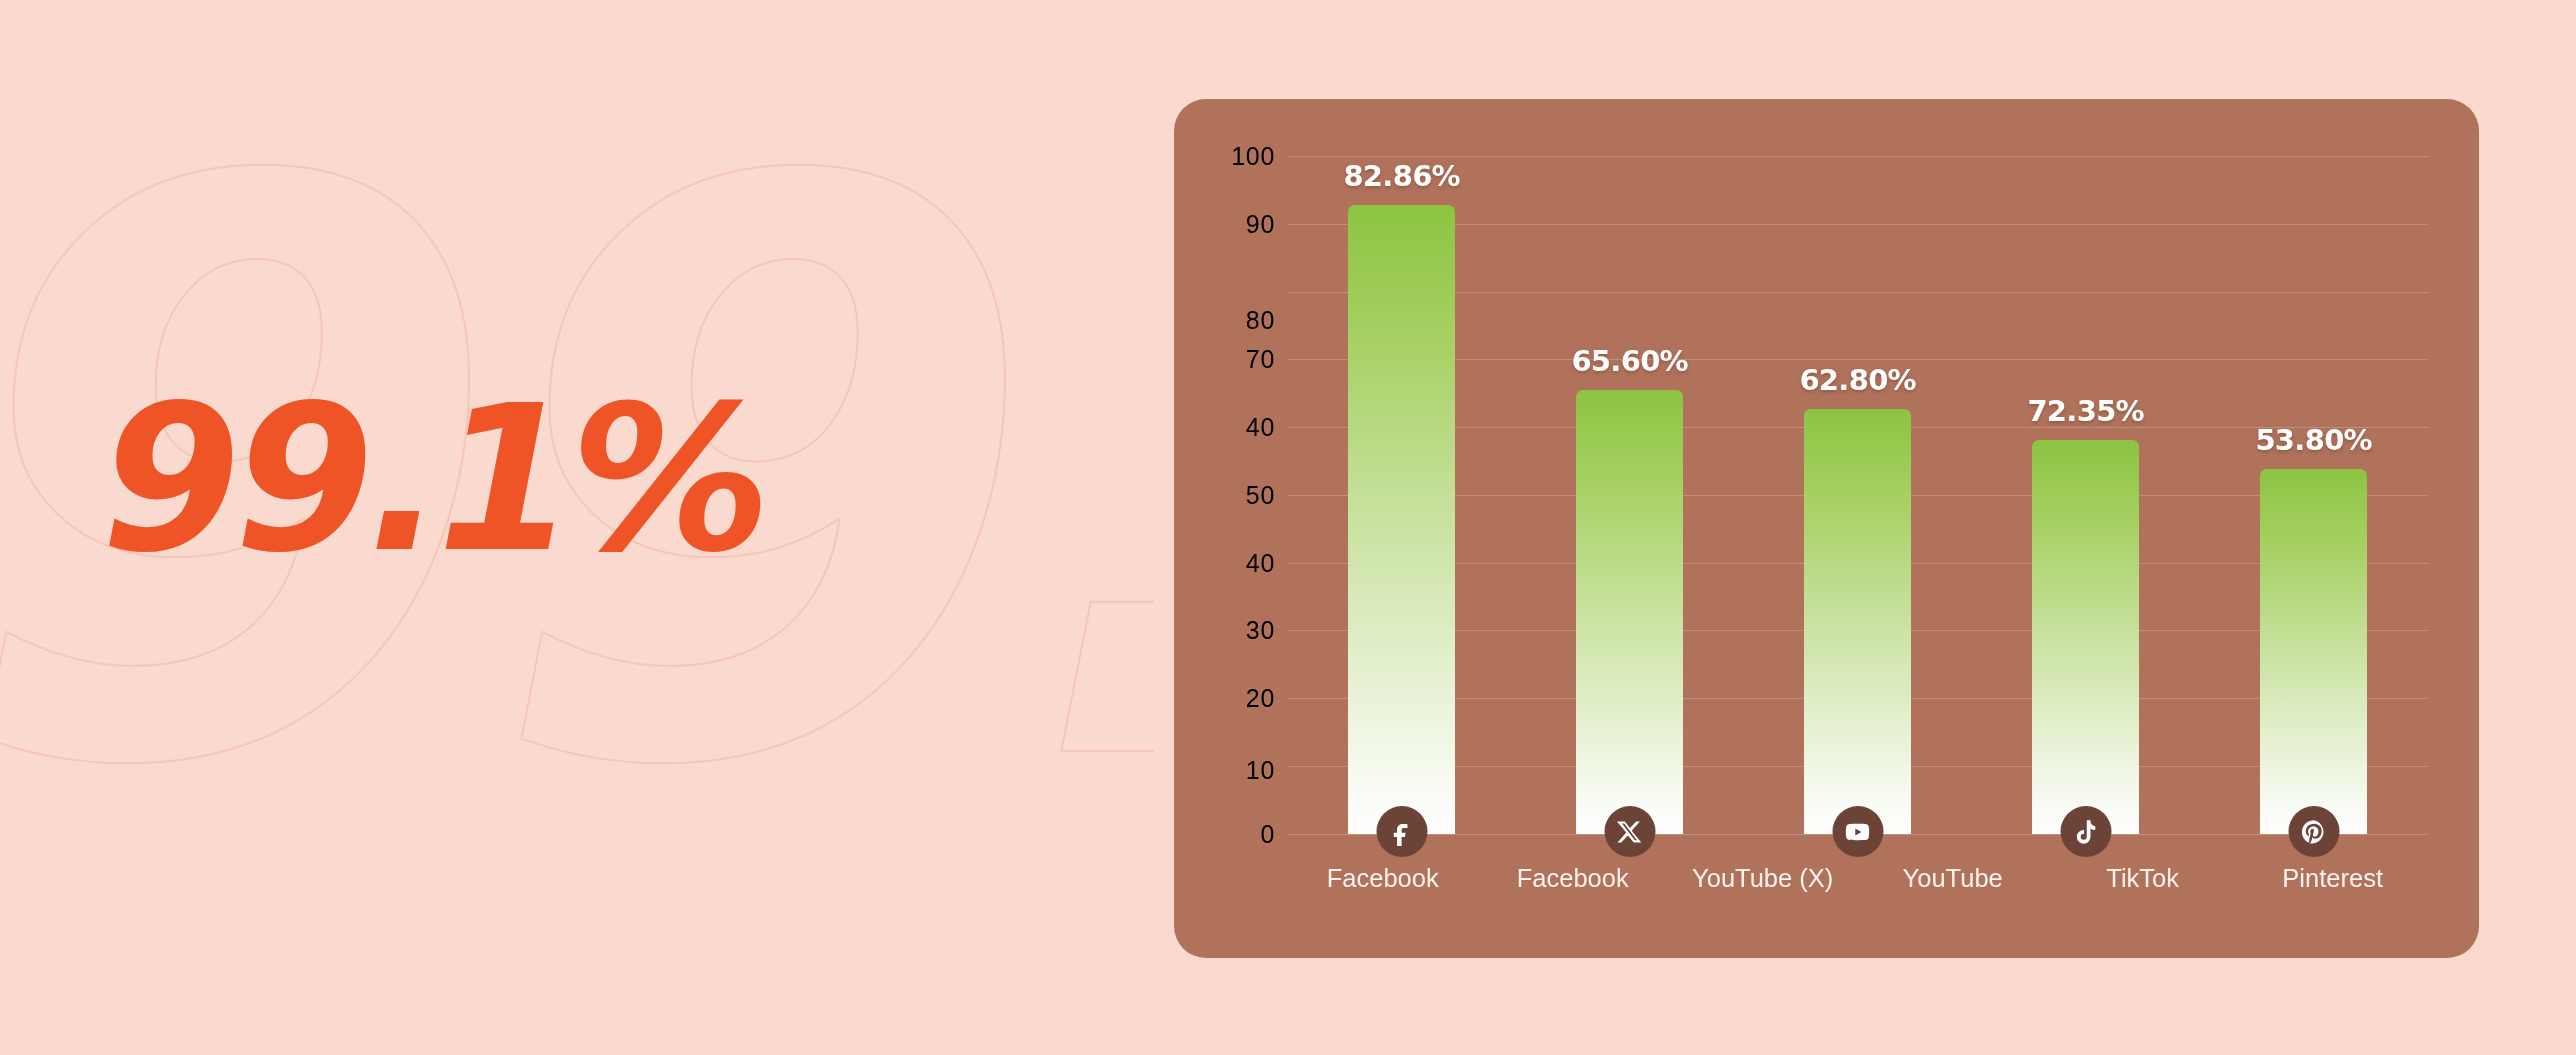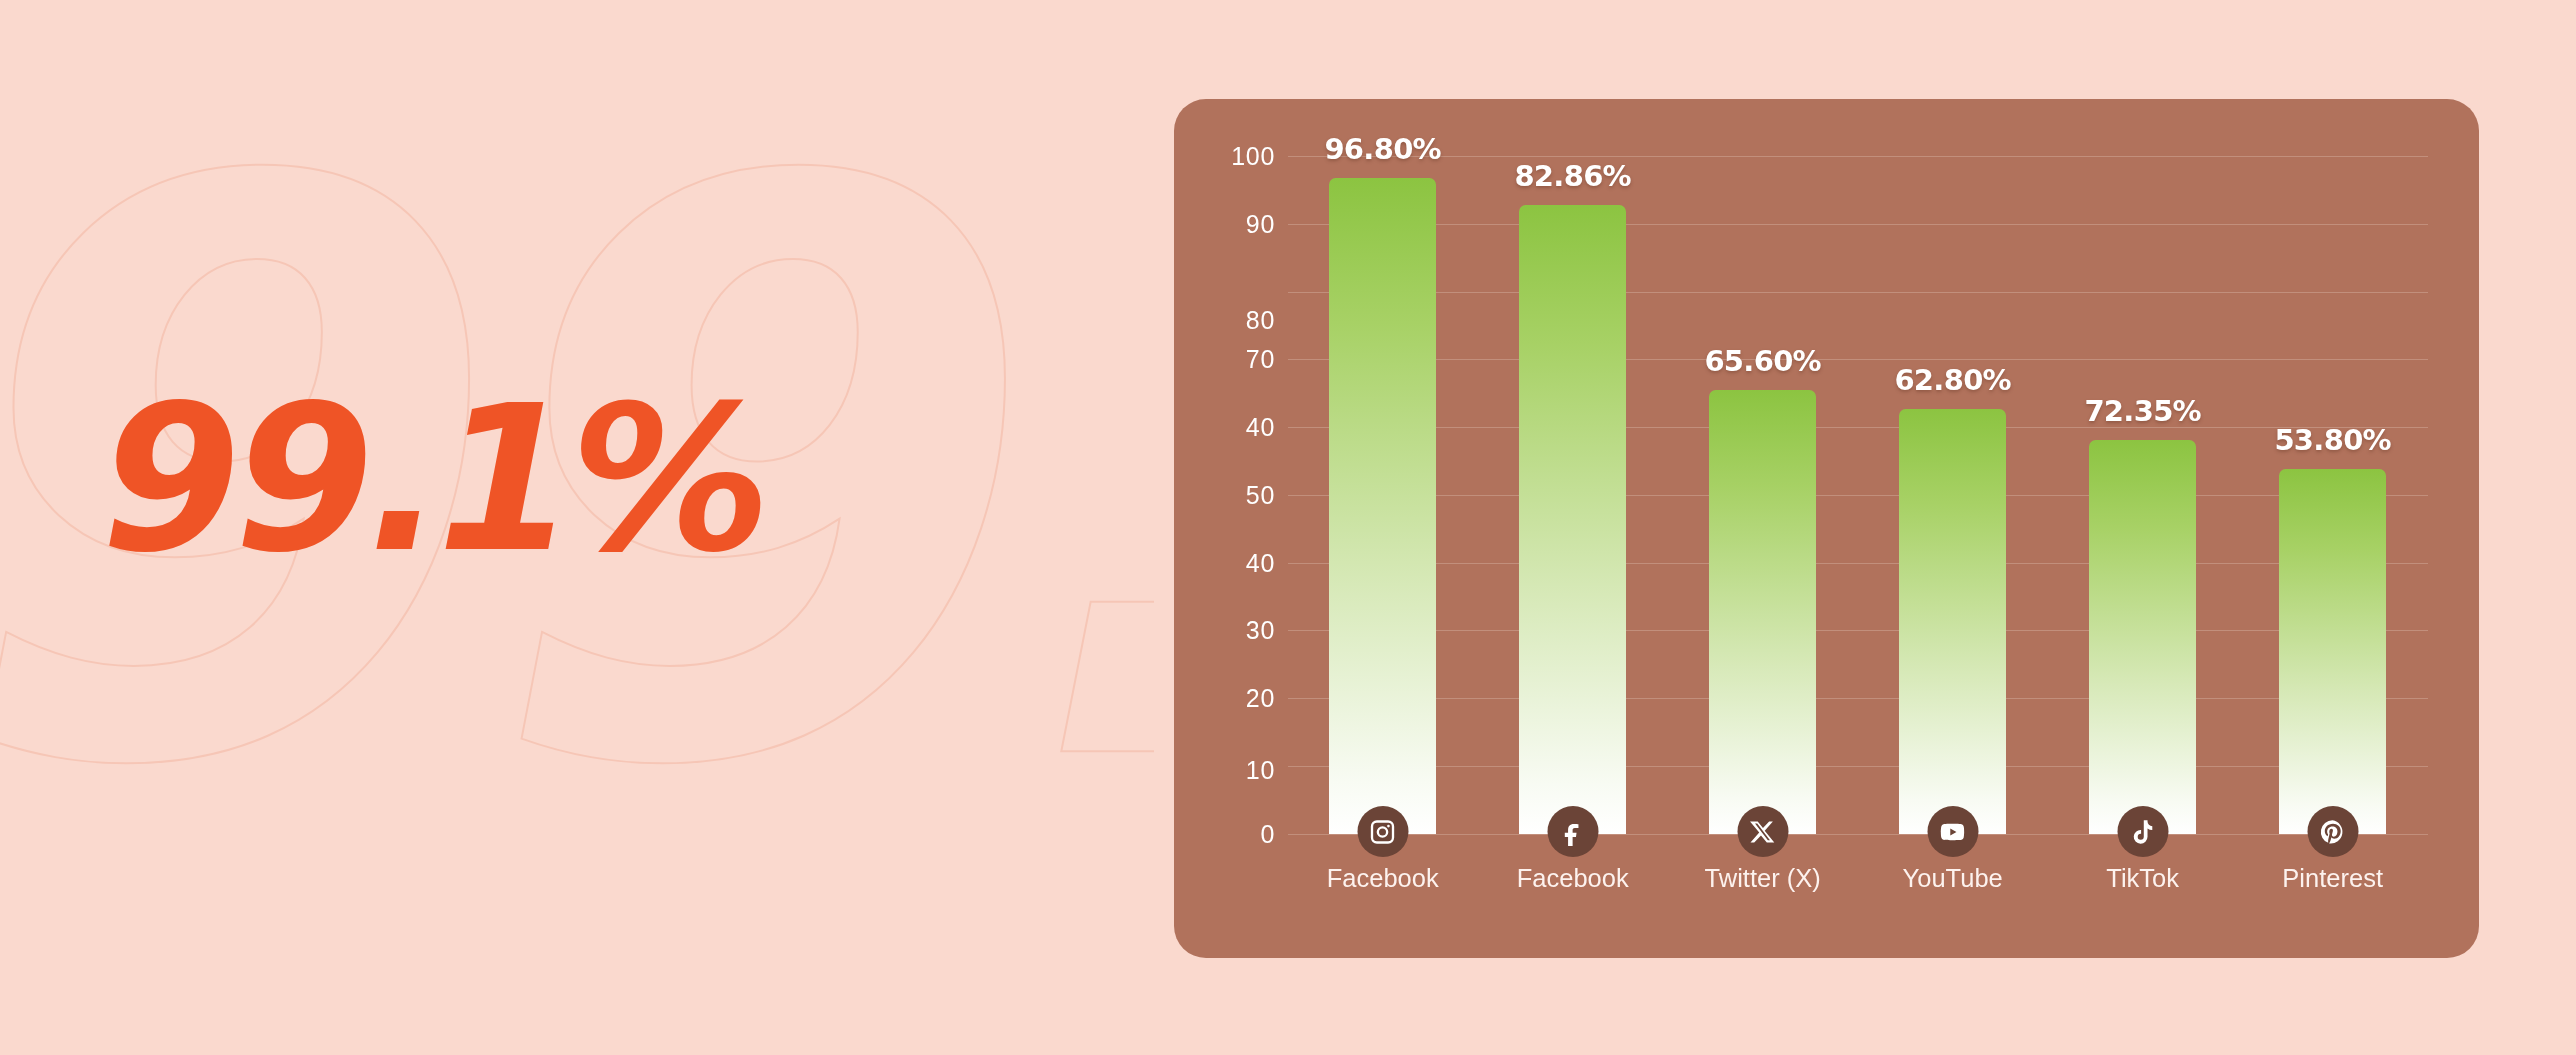--- a/index.html
+++ b/index.html
@@ -67,21 +67,21 @@
   #y-axis {
     position:absolute;
     left:0; top:0;
     width:1154px; height:678px;
   }
   .ytick {
     position:absolute;
     left:-70px;
     width:64px;
     text-align:right;
-    color:#ffffff;
+    color:#000000;
     font-size:25px;
     font-family:"Liberation Sans", sans-serif;
     letter-spacing:0.7px;
     transform:translateY(-50%);
     white-space:nowrap;
   }
   .gridline {
     position:absolute;
     left:6.7px;
     width:1140px;
@@ -195,30 +195,20 @@
         <div class="gridline" style="top: 542px;"></div>
         <div class="ytick" style="top: 542px;">20</div>
         <div class="gridline" style="top: 610px;"></div>
         <div class="ytick" style="top: 576px; margin-top: 38px;">10</div>
         <div class="gridline" style="top: 678px;"></div>
         <div class="ytick" style="top: 678px;">0</div>
       </div>
 
     <div id="bars">
         <div class="bar-col">
-          <div class="bar" style="height: 656px;">
-            <div class="bar-label">96.80%</div>
-            <div class="icon-badge">
-              <svg viewBox="0 0 24 24">
-                <path d="M7.2 2h9.6A5.2 5.2 0 0 1 22 7.2v9.6A5.2 5.2 0 0 1 16.8 22H7.2A5.2 5.2 0 0 1 2 16.8V7.2A5.2 5.2 0 0 1 7.2 2zm0 2A3.2 3.2 0 0 0 4 7.2v9.6A3.2 3.2 0 0 0 7.2 20h9.6a3.2 3.2 0 0 0 3.2-3.2V7.2A3.2 3.2 0 0 0 16.8 4H7.2zm9.9 1.8a1.15 1.15 0 1 1 0 2.3 1.15 1.15 0 0 1 0-2.3zM12 7a5 5 0 1 1 0 10 5 5 0 0 1 0-10zm0 2a3 3 0 1 0 0 6 3 3 0 0 0 0-6z"></path>
-              </svg>
-            </div>
-          </div>
-        </div>
-        <div class="bar-col">
           <div class="bar" style="height: 629px;">
             <div class="bar-label">82.86%</div>
             <div class="icon-badge">
               <svg viewBox="0 0 24 24">
                 <path d="M14.5 8.6h2.6V5.3c-.45-.06-2-.2-3.8-.2-3.76 0-5.1 2.2-5.1 5v2.5H5.4v3.7h2.8V24h3.9v-7.7h2.9l.45-3.7h-3.35v-2.1c0-1.1.3-1.9 1.9-1.9z"></path>
               </svg>
             </div>
           </div>
         </div>
         <div class="bar-col">
@@ -259,20 +249,20 @@
                 <path d="M12 2a10 10 0 0 0-3.65 19.3c-.09-.8-.17-2.05.03-2.93.18-.8 1.18-5.1 1.18-5.1s-.3-.6-.3-1.5c0-1.4.82-2.45 1.83-2.45.86 0 1.28.65 1.28 1.43 0 .87-.56 2.17-.84 3.38-.24 1.01.5 1.84 1.5 1.84 1.8 0 3.19-1.9 3.19-4.65 0-2.43-1.75-4.13-4.24-4.13-2.89 0-4.58 2.16-4.58 4.4 0 .87.33 1.8.75 2.31.09.1.1.19.07.3-.08.32-.25 1.01-.28 1.15-.05.2-.16.24-.36.14-1.34-.62-2.18-2.57-2.18-4.14 0-3.37 2.45-6.47 7.06-6.47 3.7 0 6.58 2.64 6.58 6.17 0 3.68-2.32 6.64-5.54 6.64-1.08 0-2.1-.56-2.45-1.23l-.67 2.54c-.24.93-.89 2.1-1.33 2.81A10 10 0 1 0 12 2z"></path>
               </svg>
             </div>
           </div>
         </div>
       </div>
 
     <div id="x-labels">
         <div class="xlabel">Facebook</div>
         <div class="xlabel">Facebook</div>
-        <div class="xlabel">Twitter (X)</div>
+        <div class="xlabel">YouTube (X)</div>
         <div class="xlabel">YouTube</div>
         <div class="xlabel">TikTok</div>
         <div class="xlabel">Pinterest</div>
       </div>
   </div>
 </div>
 
 
 </body></html>

